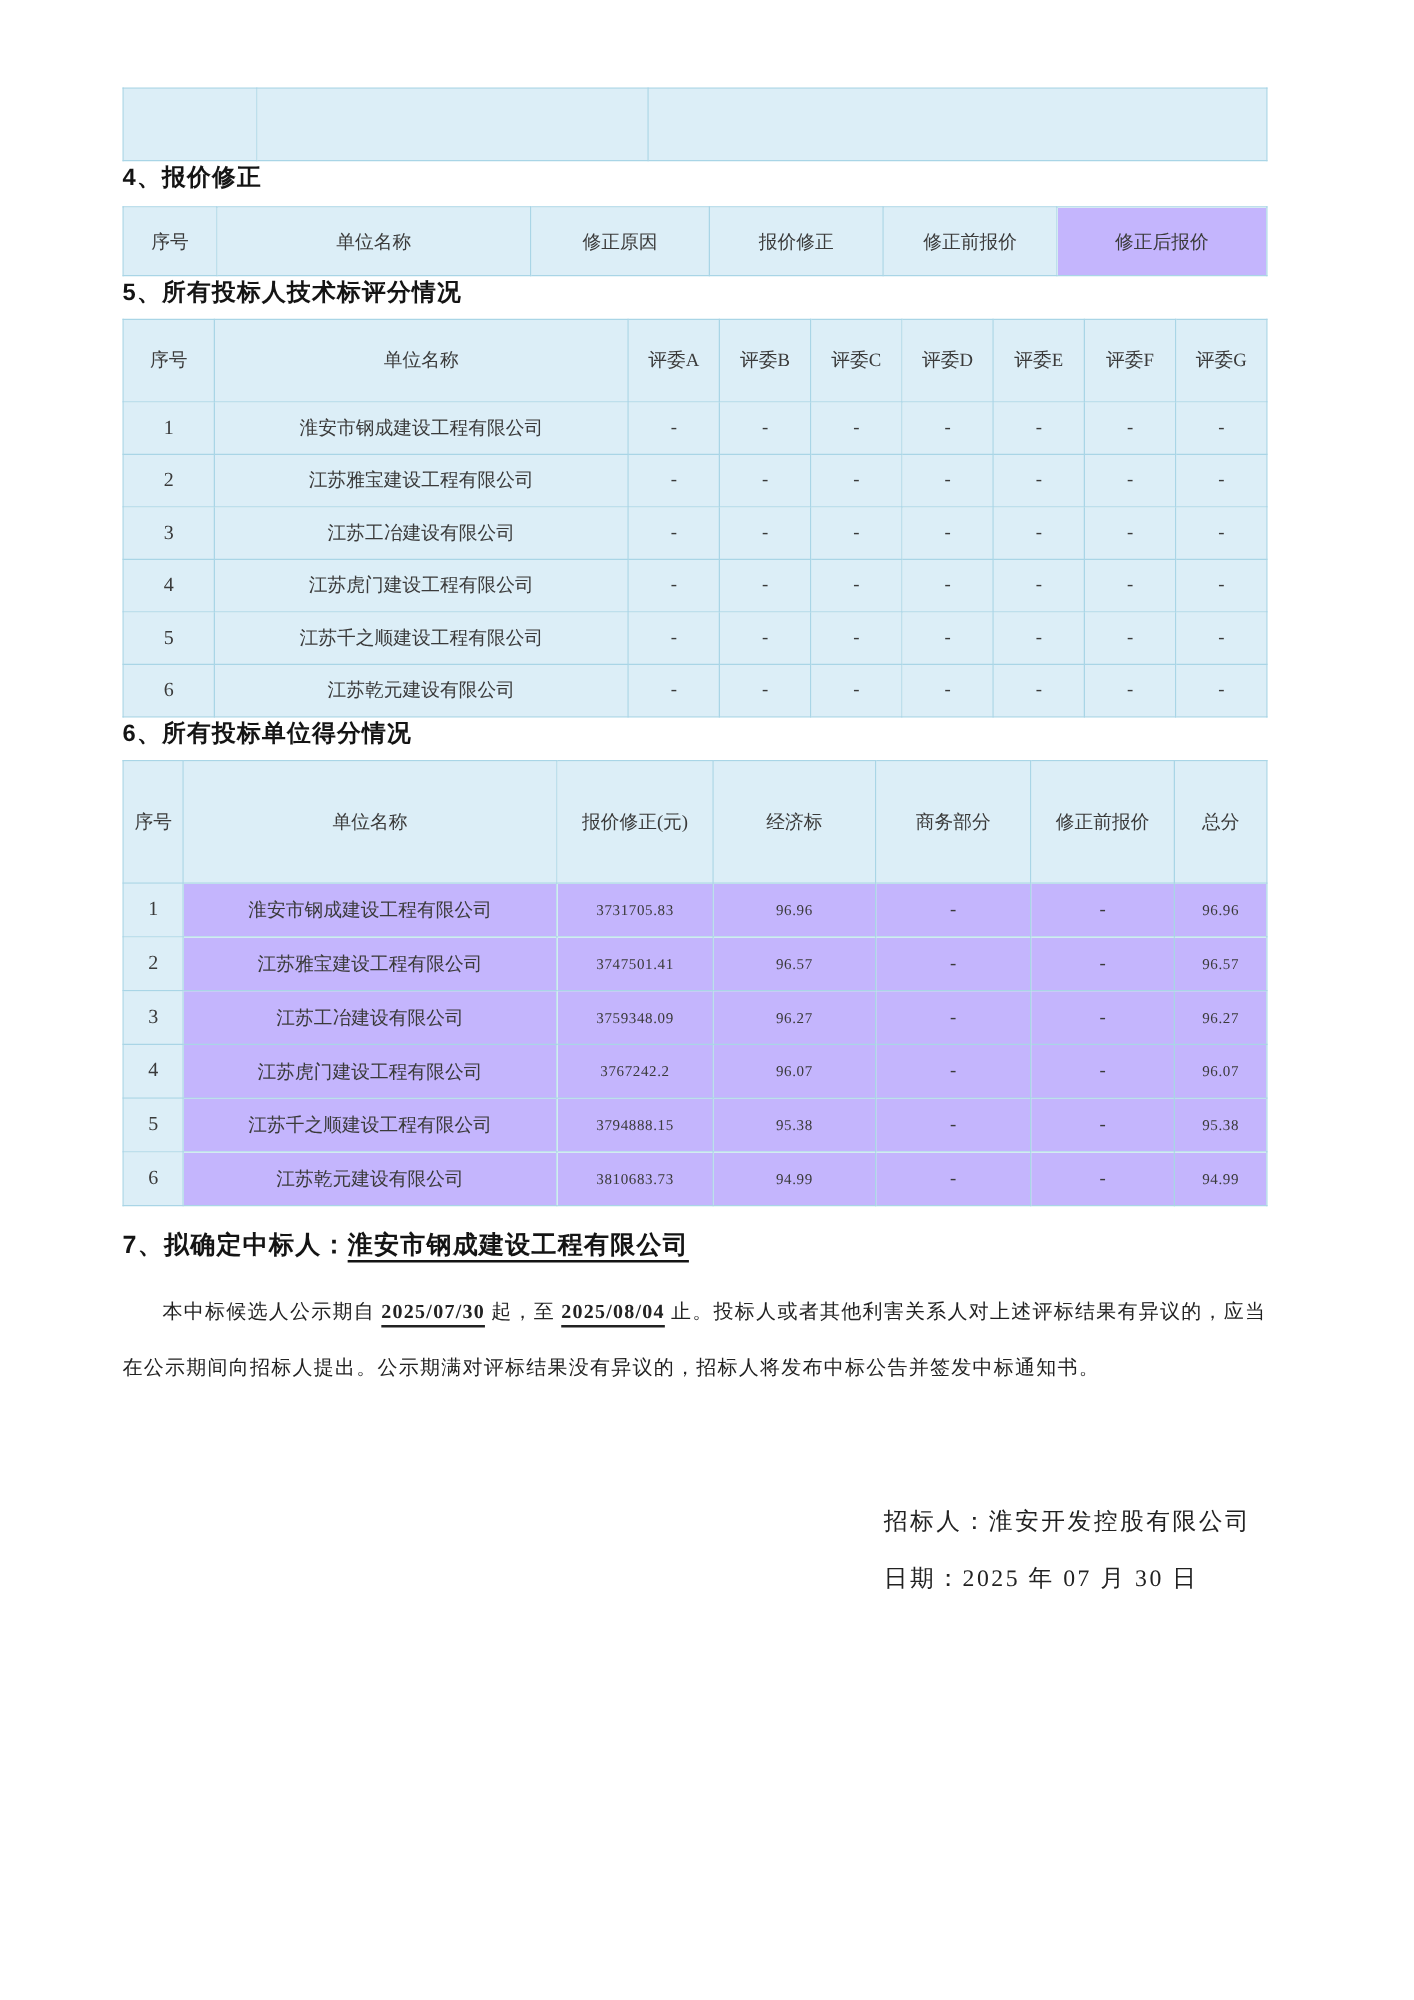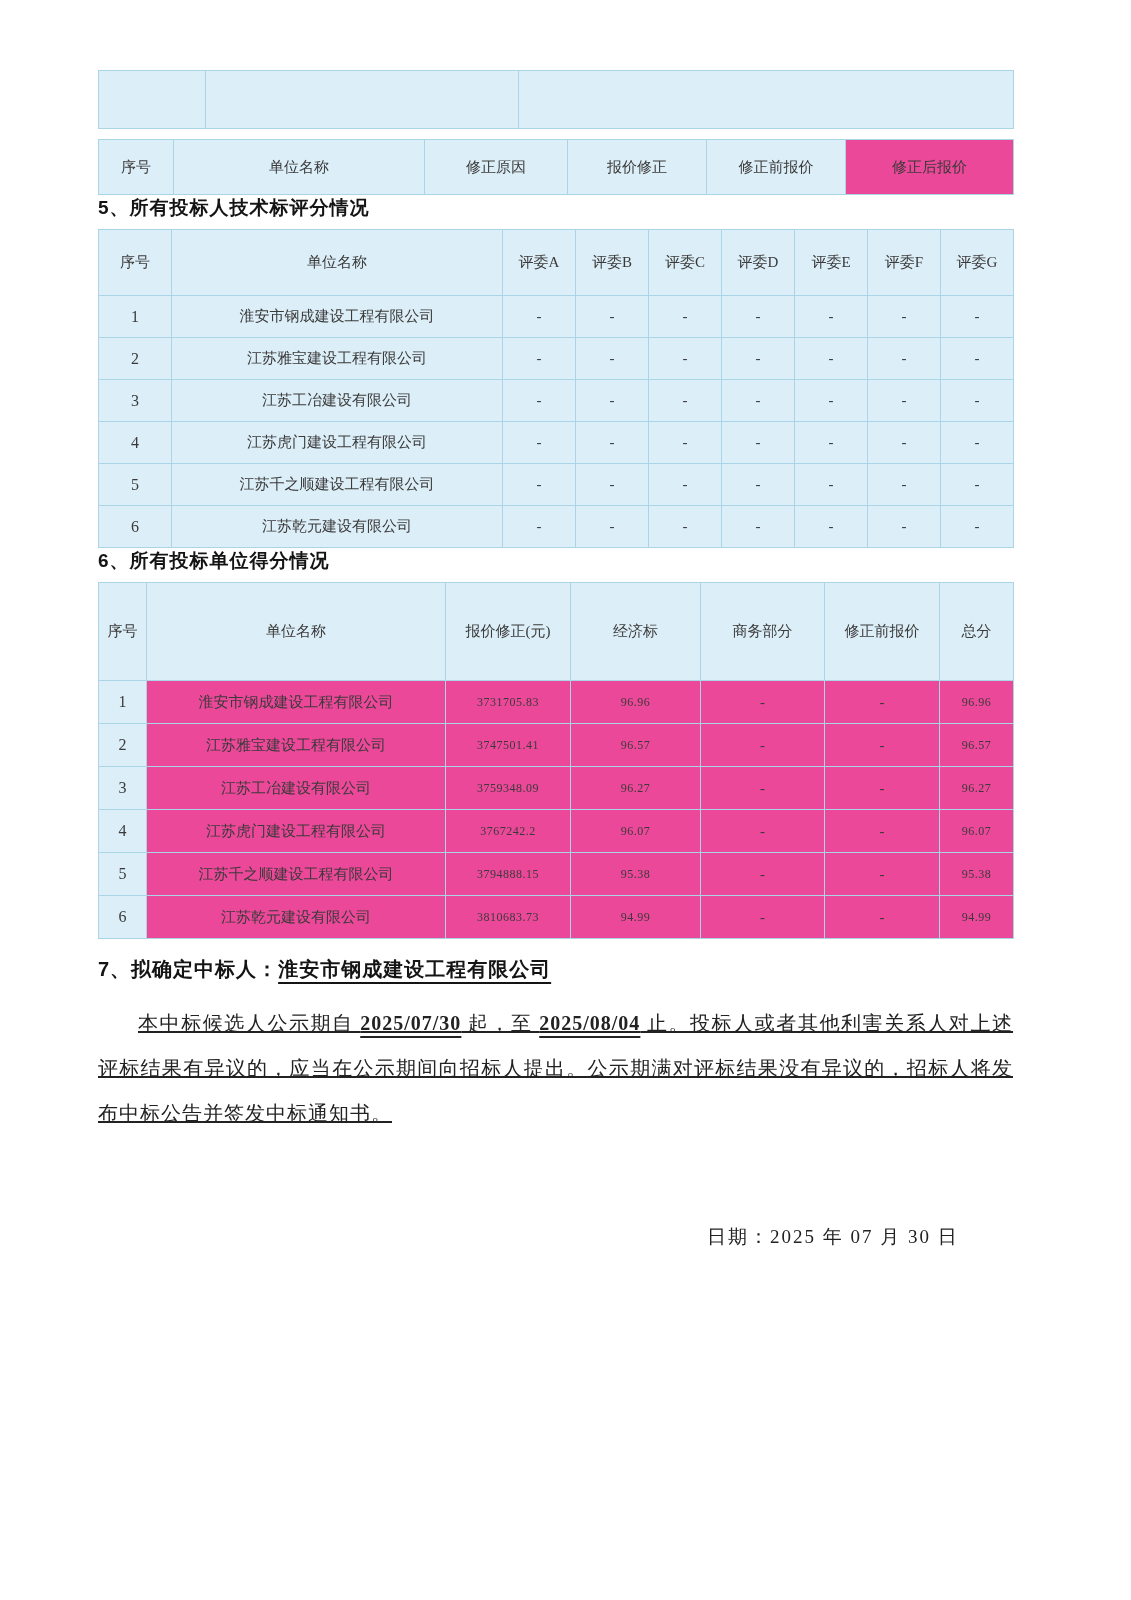--- a/index.html
+++ b/index.html
@@ -15,21 +15,21 @@
 
   table{border-collapse:collapse;table-layout:fixed;width:915px;}
   td,th{
     border:1px solid #a9d5e6;
     text-align:center;vertical-align:middle;
     font-weight:normal;font-size:15px;color:#3a3a3a;
     overflow:hidden;white-space:nowrap;
     padding:0 2px;box-sizing:border-box;
   }
   .blue{background:#dceef7;}
-  .white{background:#ec4899;}
+  .white{background:#c4b5fd;}
   .num{font-size:12px;letter-spacing:.5px;}
   .seq{font-size:16px;}
 
   .top-tbl{margin-top:70px;}
   .top-tbl td{height:58px;}
 
   h2.sec{
     font-family:"Liberation Sans","DejaVu Sans",sans-serif;
     font-weight:bold;font-size:19px;color:#141414;
     margin:0;letter-spacing:1px;
@@ -52,23 +52,23 @@
     font-family:"Liberation Sans","DejaVu Sans",sans-serif;
     font-weight:bold;font-size:20px;color:#141414;letter-spacing:1px;
   }
   .h7 .winner{
     text-decoration:underline;
     text-underline-offset:6px;
     text-decoration-thickness:2px;
   }
   .body-par{
     margin:18px 0 0 0;
-    font-size:20px;line-height:45px;
+    font-size:16px;line-height:45px;
     text-align:justify;text-indent:2em;
-    color:#222222;letter-spacing:1px;text-decoration:underline;
+    color:#222222;letter-spacing:1px;
   }
   .body-par .u{
     font-weight:bold;text-decoration:underline;
     text-underline-offset:6px;text-decoration-thickness:2px;
   }
   .footer{
     margin-top:78px;margin-left:609px;
     font-size:19px;color:#222222;letter-spacing:2px;
   }
   .footer .line{line-height:46px;}
@@ -87,20 +87,21 @@
         </colgroup>
       <tbody>
           <tr>
         <td class="blue"></td>
         <td class="blue"></td>
         <td class="blue"></td>
       </tr>
     </tbody>
       </table>
 
+    <h2 class="sec h4">4、报价修正</h2>
     <table class="tbl4">
       <colgroup>
           <col style="width:75px">
           <col style="width:251px">
           <col style="width:143px">
           <col style="width:139px">
           <col style="width:139px">
           <col style="width:168px">
         </colgroup>
       <tbody>
@@ -289,17 +290,18 @@
         <td class="white num">94.99</td>
       </tr>
       </tbody>
     </table>
 
     <h2 class="h7"><span>7、拟确定中标人：</span><span class="winner">淮安市钢成建设工程有限公司</span></h2>
 
     <p class="body-par"><span>本中标候选人公示期自 </span><span class="u">2025/07/30</span><span> 起，至 </span><span class="u">2025/08/04</span><span> 止。投标人或者其他利害关系人对上述评标结果有异议的，应当在公示期间向招标人提出。公示期满对评标结果没有异议的，招标人将发布中标公告并签发中标通知书。</span></p>
 
     <div class="footer">
+      <div class="line">招标人：淮安开发控股有限公司</div>
       <div class="line">日期：2025 年 07 月 30 日</div>
     </div>
 
   </div>
 </div>
 
 </body></html>

